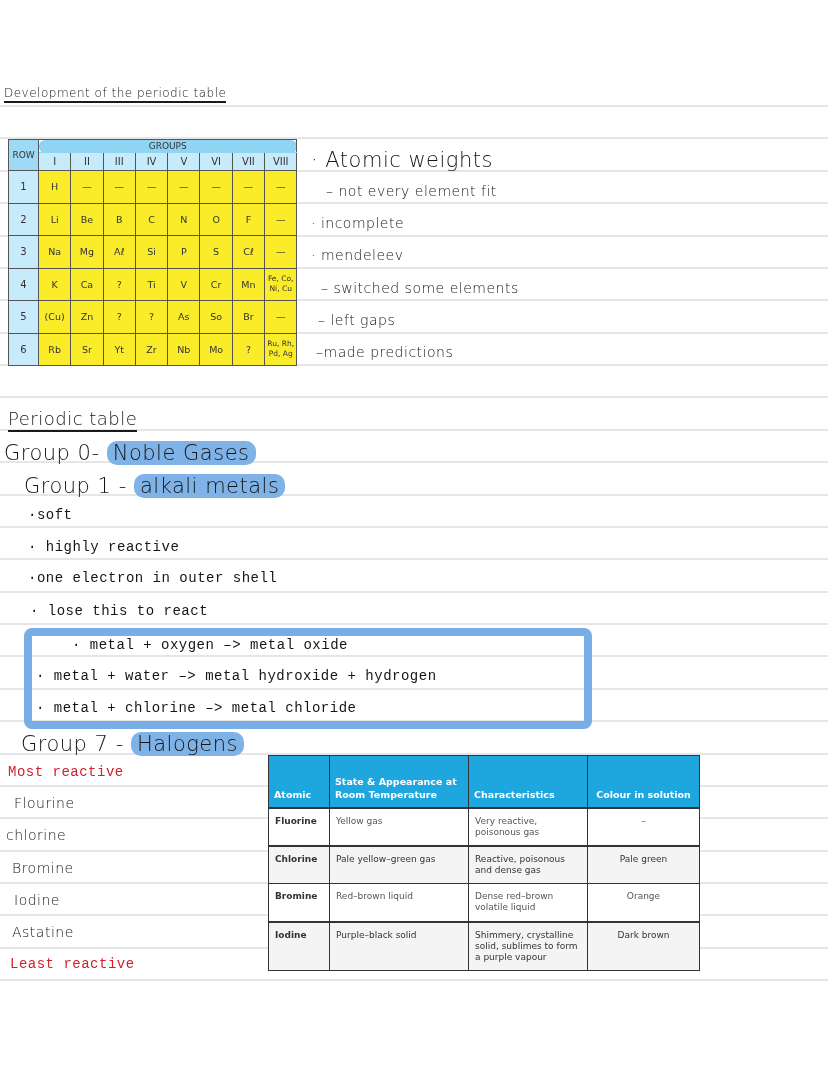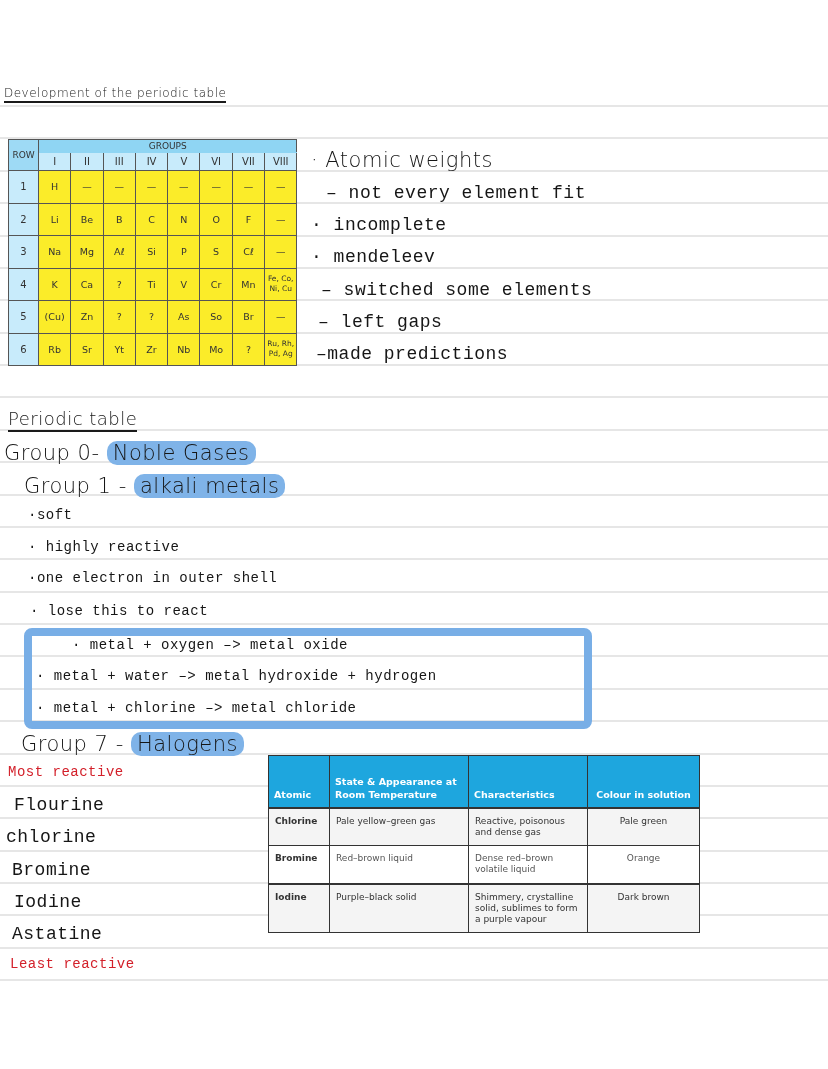--- a/index.html
+++ b/index.html
@@ -4,30 +4,30 @@
 <style>
   * { box-sizing: border-box; margin: 0; padding: 0; }
   html, body { width: 828px; height: 1069px; background: #ffffff; overflow: hidden; }
   body { position: relative; font-family: "DejaVu Sans", sans-serif; color: #1a1a1a; }
 
   .ruled-lines { position: absolute; left: 0; top: 0; width: 828px; height: 1069px; }
   .rule { position: absolute; left: 0; width: 828px; height: 2px; background: #e6e6e6; }
 
   .hand { position: absolute; white-space: nowrap; font-family: "DejaVu Sans", sans-serif; font-weight: 300; color: #161616; letter-spacing: 0.5px; }
   .hand.lg { font-size: 21px; }
-  .hand.md { font-size: 18px; font-family: Liberation Mono, monospace; }
+  .hand.md { font-size: 14px; }
   .hand.sm { font-size: 14px; font-family: Liberation Mono, monospace; }
   .underline { border-bottom: 2px solid #1a1a1a; padding-bottom: 1px; }
   .red { color: #d3202a; }
   .hl { background: #7fb3e8; border-radius: 10px; padding: 0 6px; }
 
   
   .ptable { position: absolute; left: 8px; top: 139px; border-collapse: collapse; font-family: "DejaVu Sans", sans-serif; font-size: 9px; color: #333; }
   .ptable td, .ptable th { border: 1px solid #555; text-align: center; vertical-align: middle; font-weight: normal; padding: 0; }
-  .ptable .groups-head { background: #8fd5f3; height: 13px; font-size: 9px; border-bottom: 1px solid #8fd5f3; }
+  .ptable .groups-head { background: #8fd5f3; height: 13px; font-size: 9px; border-bottom: 1px solid #8fd5f3; border-radius: 6px; }
   .ptable .numeral { background: #c8ebfb; height: 18px; width: 32.3px; font-size: 10px; }
   .ptable .row-head { background: #9edaf5; width: 30px; font-size: 9px; }
   .ptable .row-num { background: #c8ebfb; width: 30px; font-size: 10px; }
   .ptable .cell { background: #fbec29; height: 32.5px; font-size: 9.5px; }
   .ptable .cell.small { font-size: 7.5px; line-height: 10px; }
 
   
   .reaction-box { position: absolute; left: 24px; top: 628px; width: 568px; height: 101px; border: 8px solid #78aee6; border-radius: 8px; }
 
   
@@ -211,20 +211,26 @@
       <col style="width:119px">
       <col style="width:112px">
   </colgroup>
   <tbody>
       <tr>
     <th>Atomic</th>
     <th>State &amp; Appearance at Room Temperature</th>
     <th>Characteristics</th>
     <th class="center">Colour in solution</th>
   </tr>
+  <tr style="height:37px;">
+    <td class="name">Fluorine</td>
+    <td>Yellow gas</td>
+    <td>Very reactive, poisonous gas</td>
+    <td class="center">–</td>
+  </tr>
   <tr class="bold-row alt thick" style="height:38px;">
     <td class="name">Chlorine</td>
     <td>Pale yellow–green gas</td>
     <td>Reactive, poisonous and dense gas</td>
     <td class="center">Pale green</td>
   </tr>
   <tr style="height:38px;">
     <td class="name">Bromine</td>
     <td>Red–brown liquid</td>
     <td>Dense red–brown volatile liquid</td>

